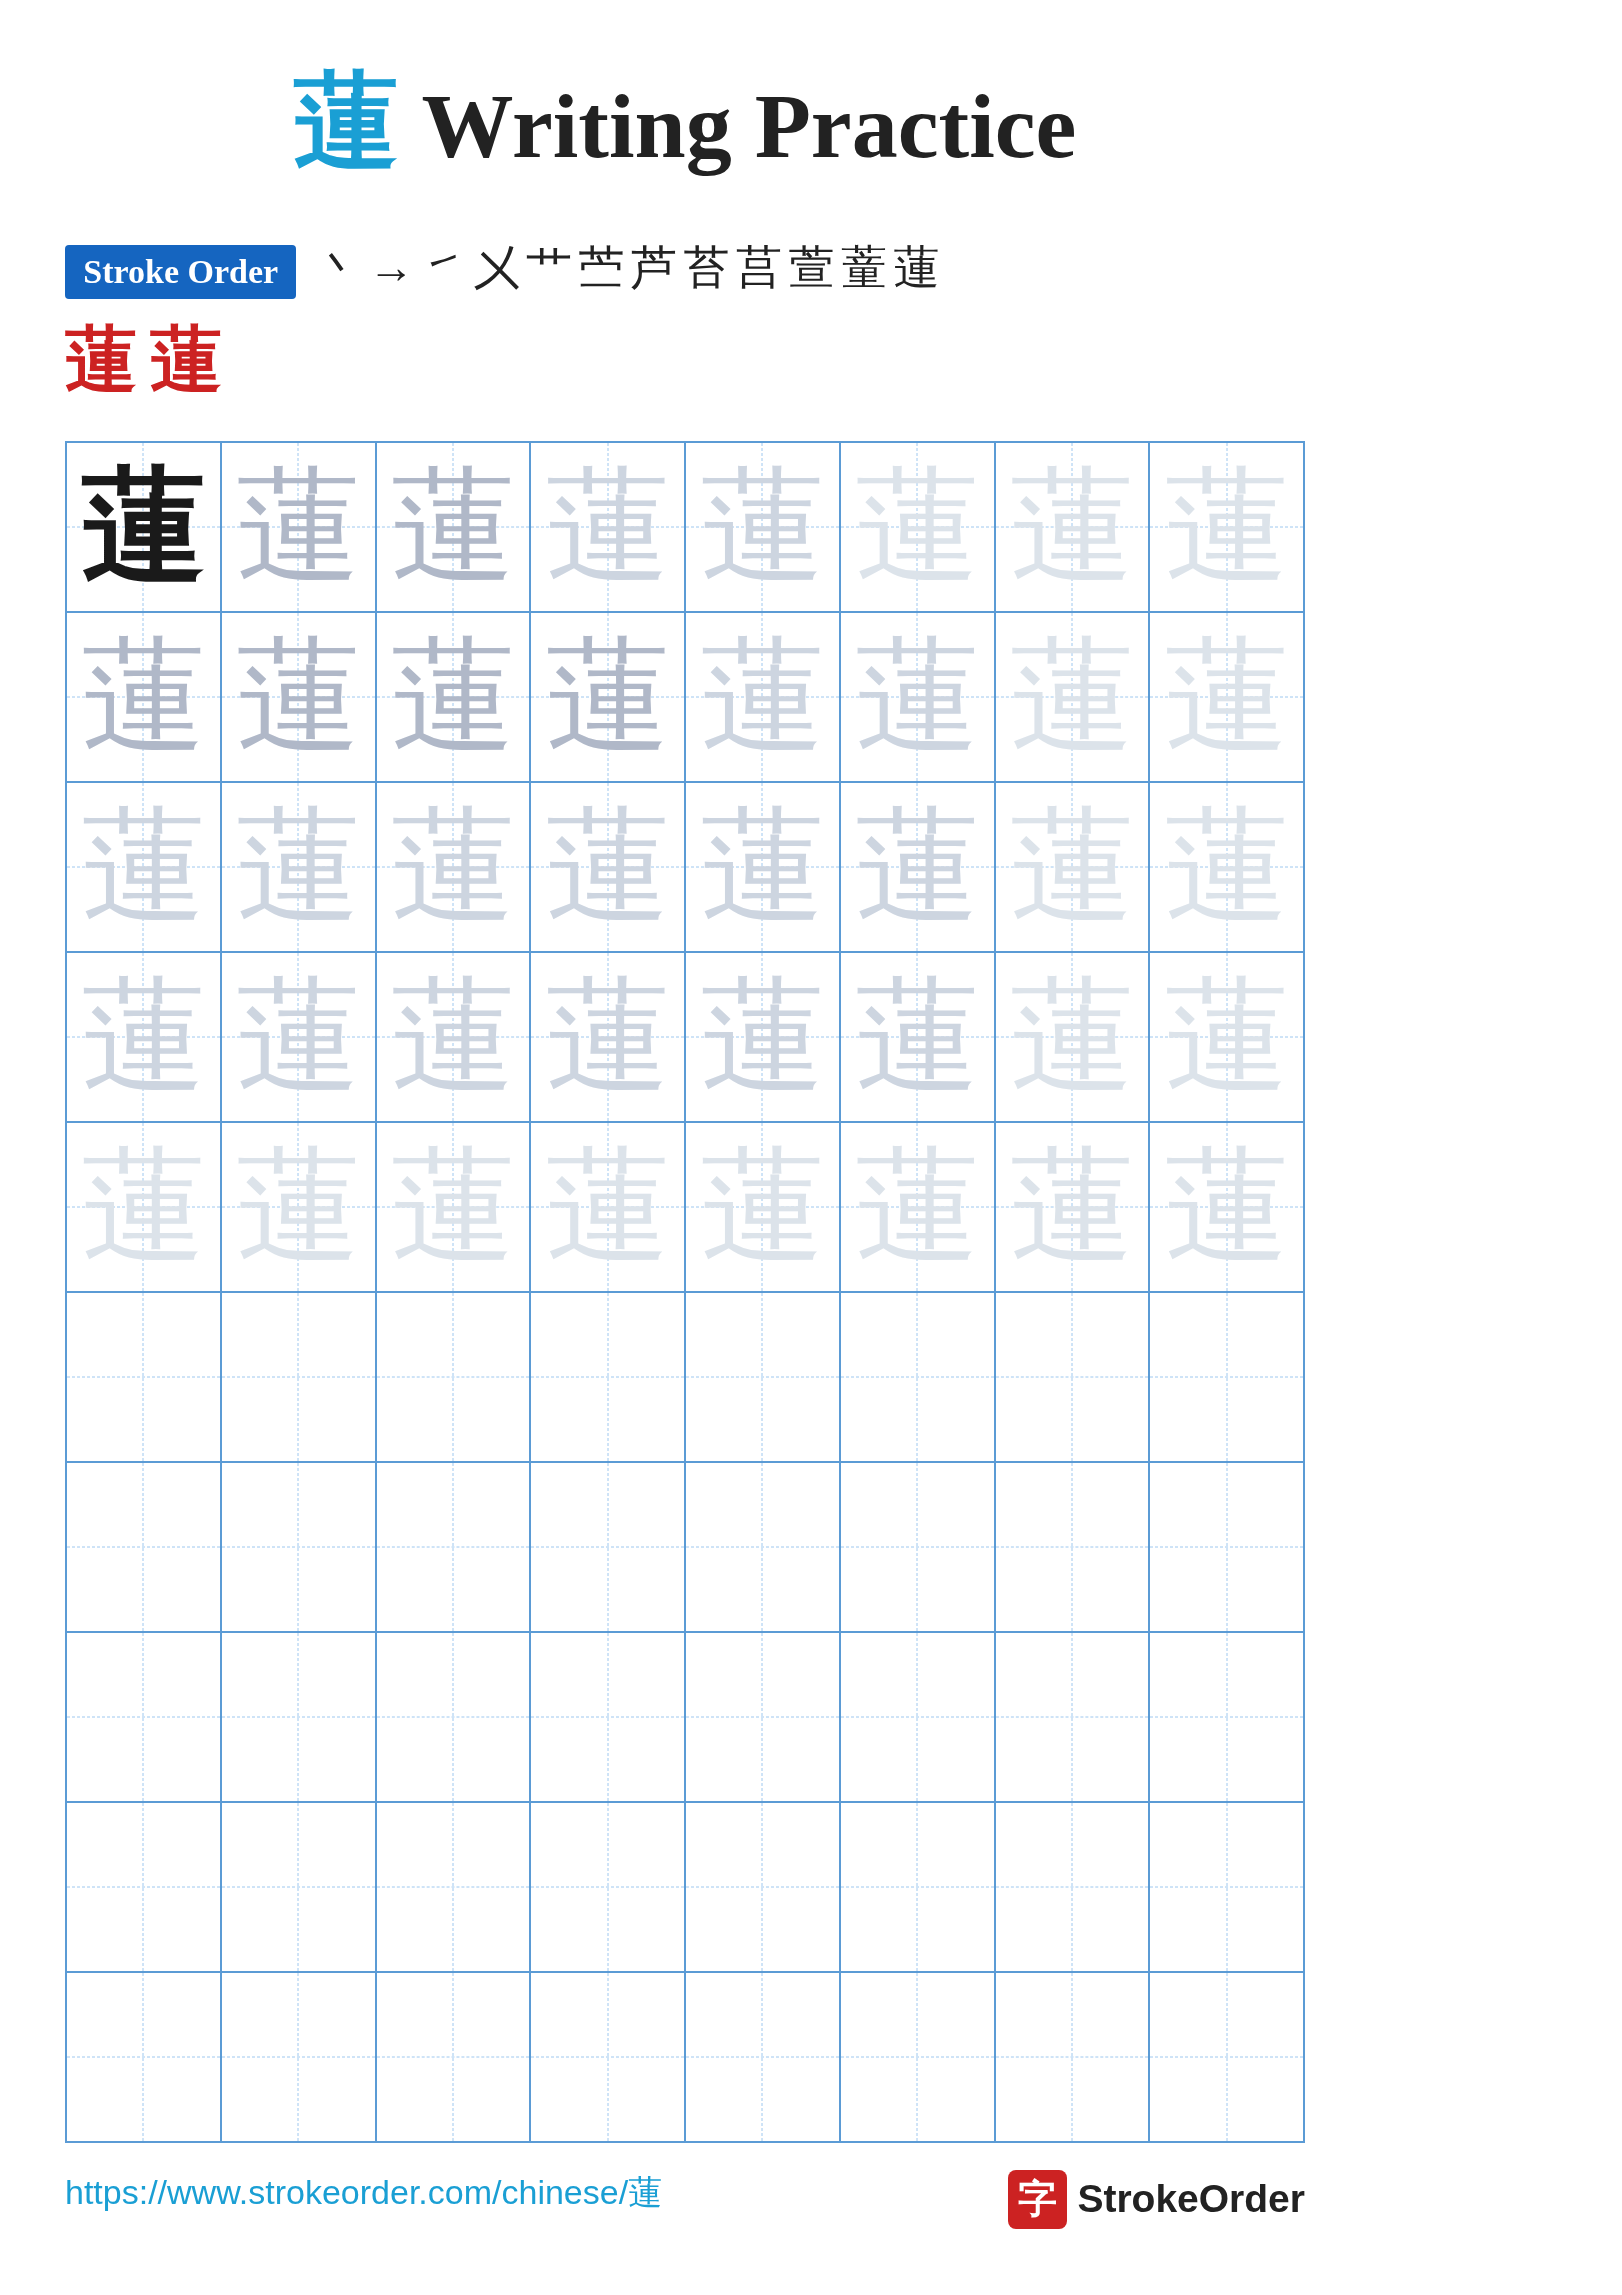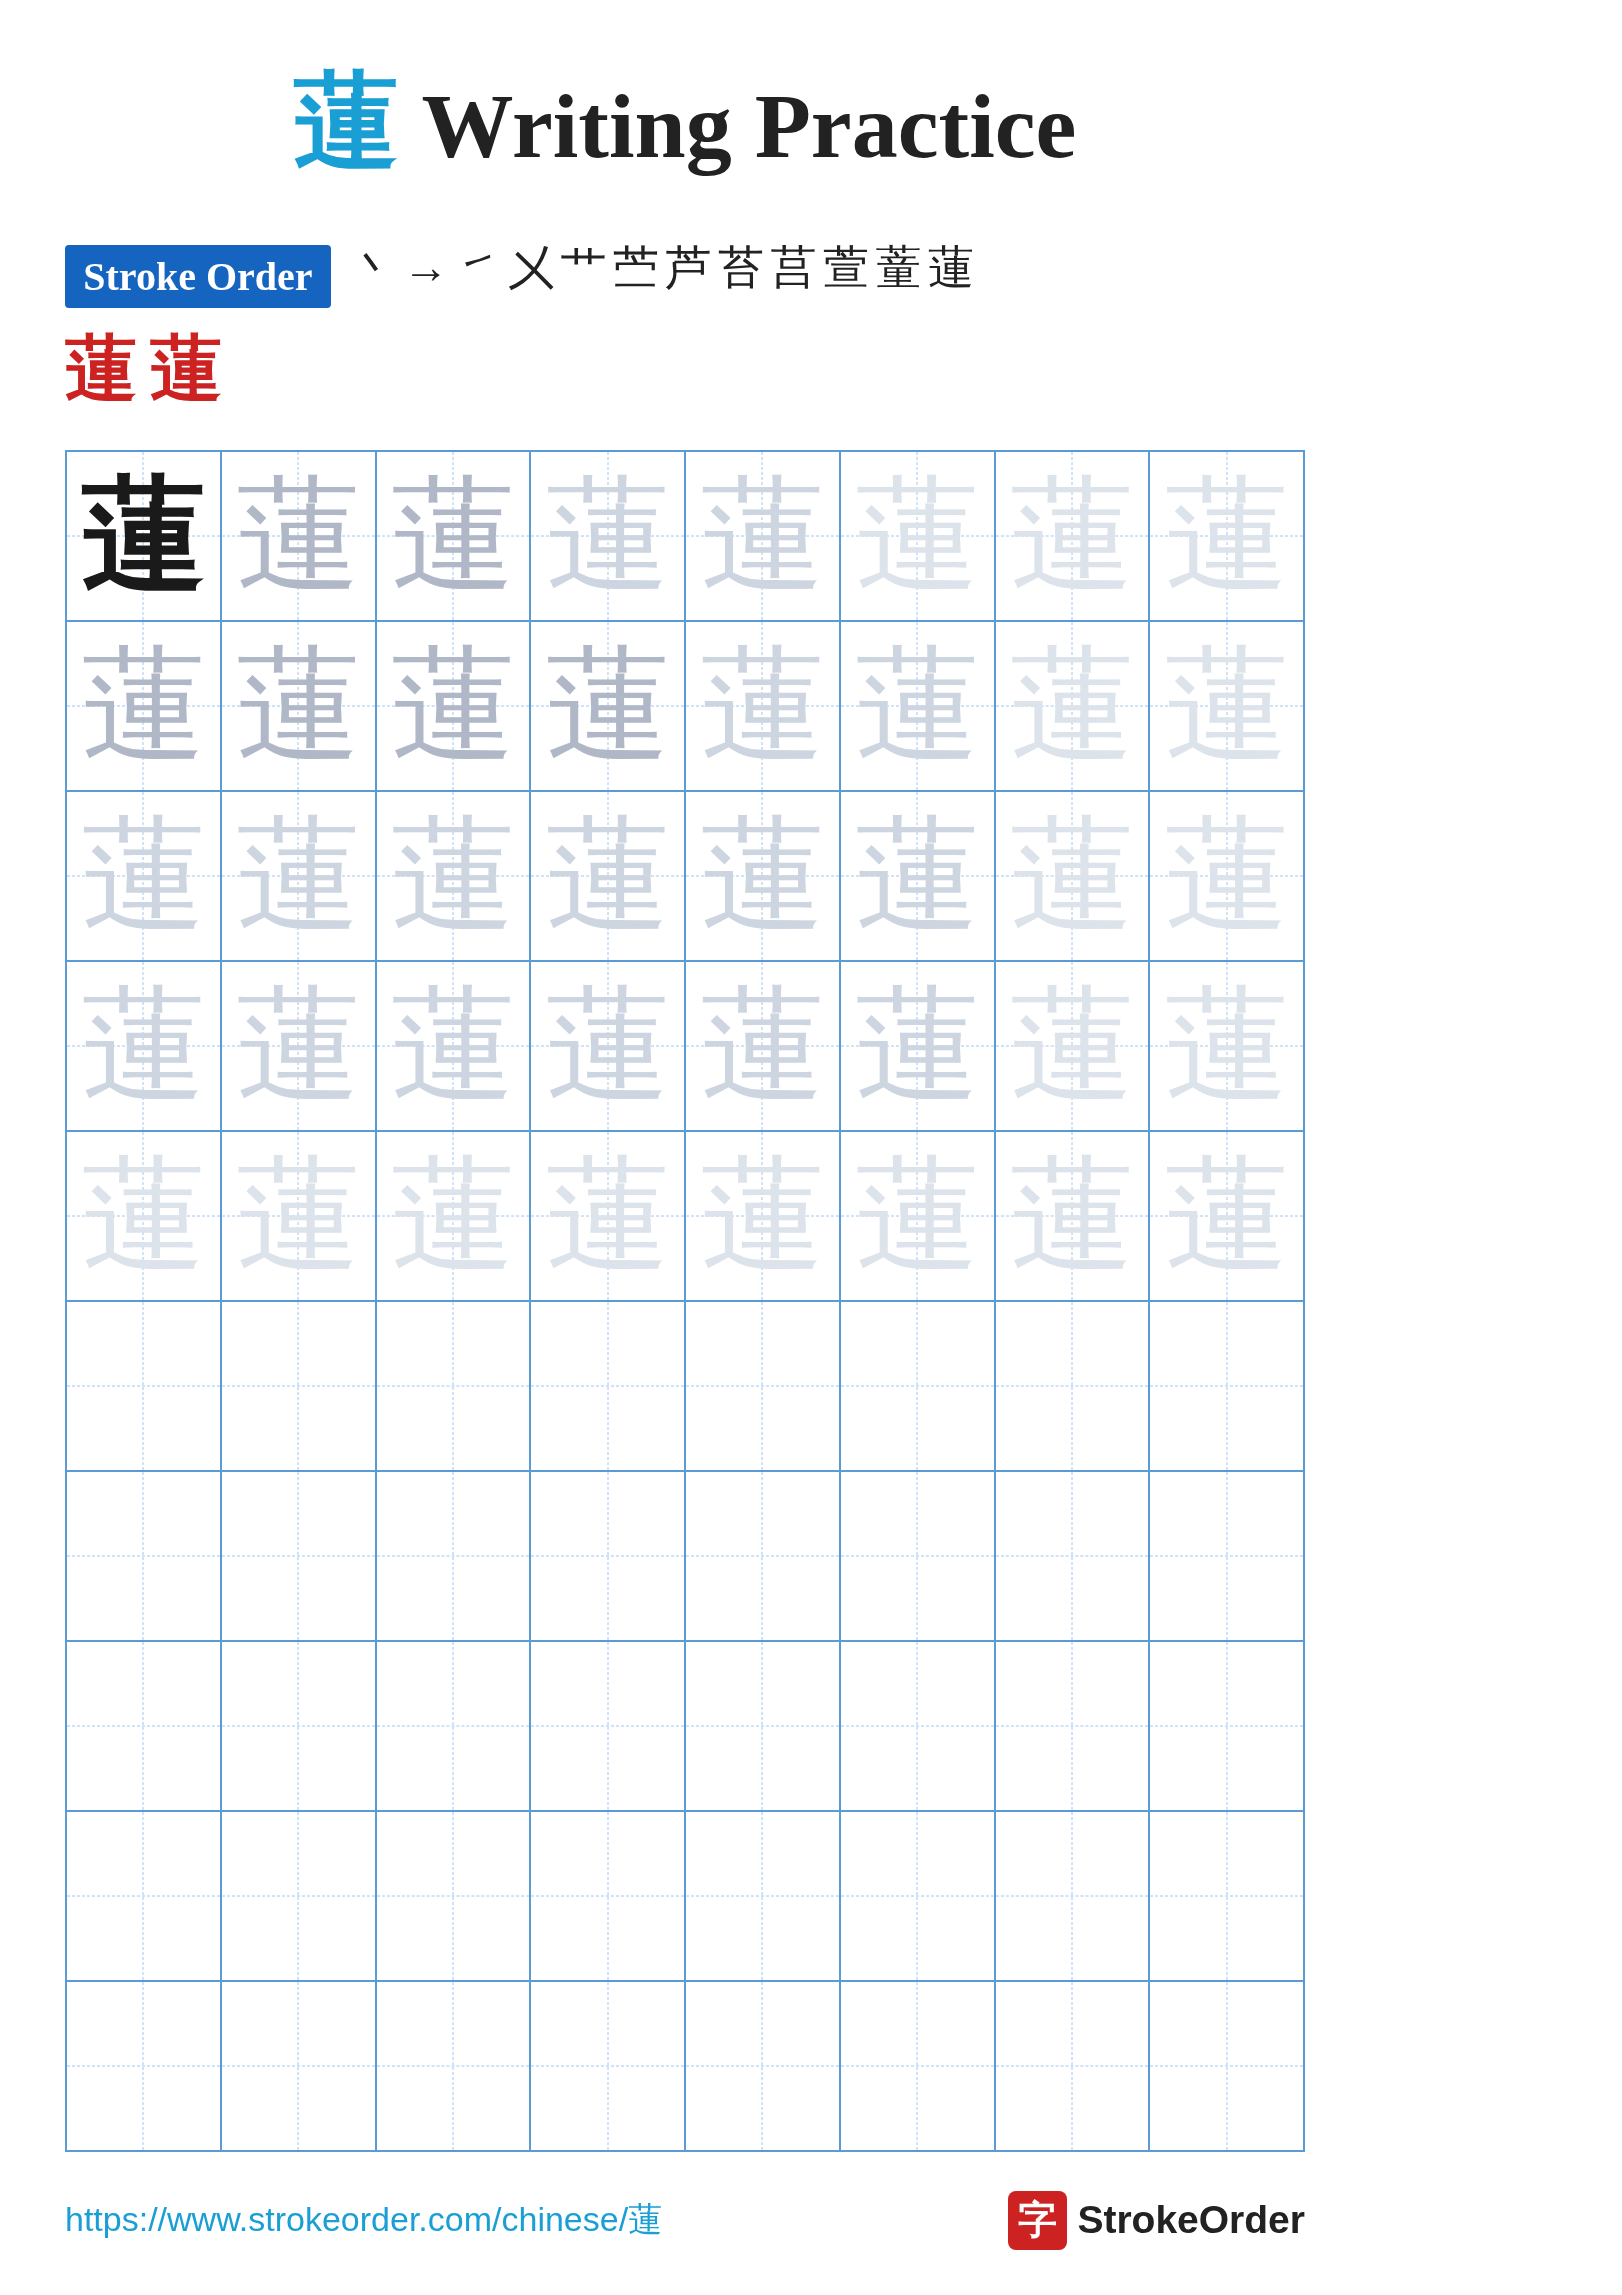--- a/index.html
+++ b/index.html
@@ -41,21 +41,21 @@
     .stroke-order-section {
       display: flex;
       align-items: flex-start;
       flex-wrap: wrap;
       margin-bottom: 13px;
       gap: 0;
     }
     .stroke-order-badge {
       background: #1565c0;
       color: white;
-      font-size: 40px;
+      font-size: 34px;
       font-weight: bold;
       padding: 7.9px 18.3px;
       border-radius: 3.9px;
       white-space: nowrap;
       margin-right: 19.6px;
       align-self: center;
     }
     .stroke-chars {
       display: flex;
       align-items: center;
@@ -143,23 +143,23 @@
       color: #dce3ea;
     }
 
     
     .cell-empty {
       
     }
 
     
     .footer {
-      margin-top: 39px;
-      display: flex;
-      align-items: center;
+      margin-top: 27px;
+      display: flex;
+      align-items: flex-start;
       justify-content: space-between;
     }
     .footer-url {
       color: #1a9fd4;
       font-size: 34px;
       font-family: sans-serif;
     }
     .footer-logo {
       display: flex;
       align-items: center;

